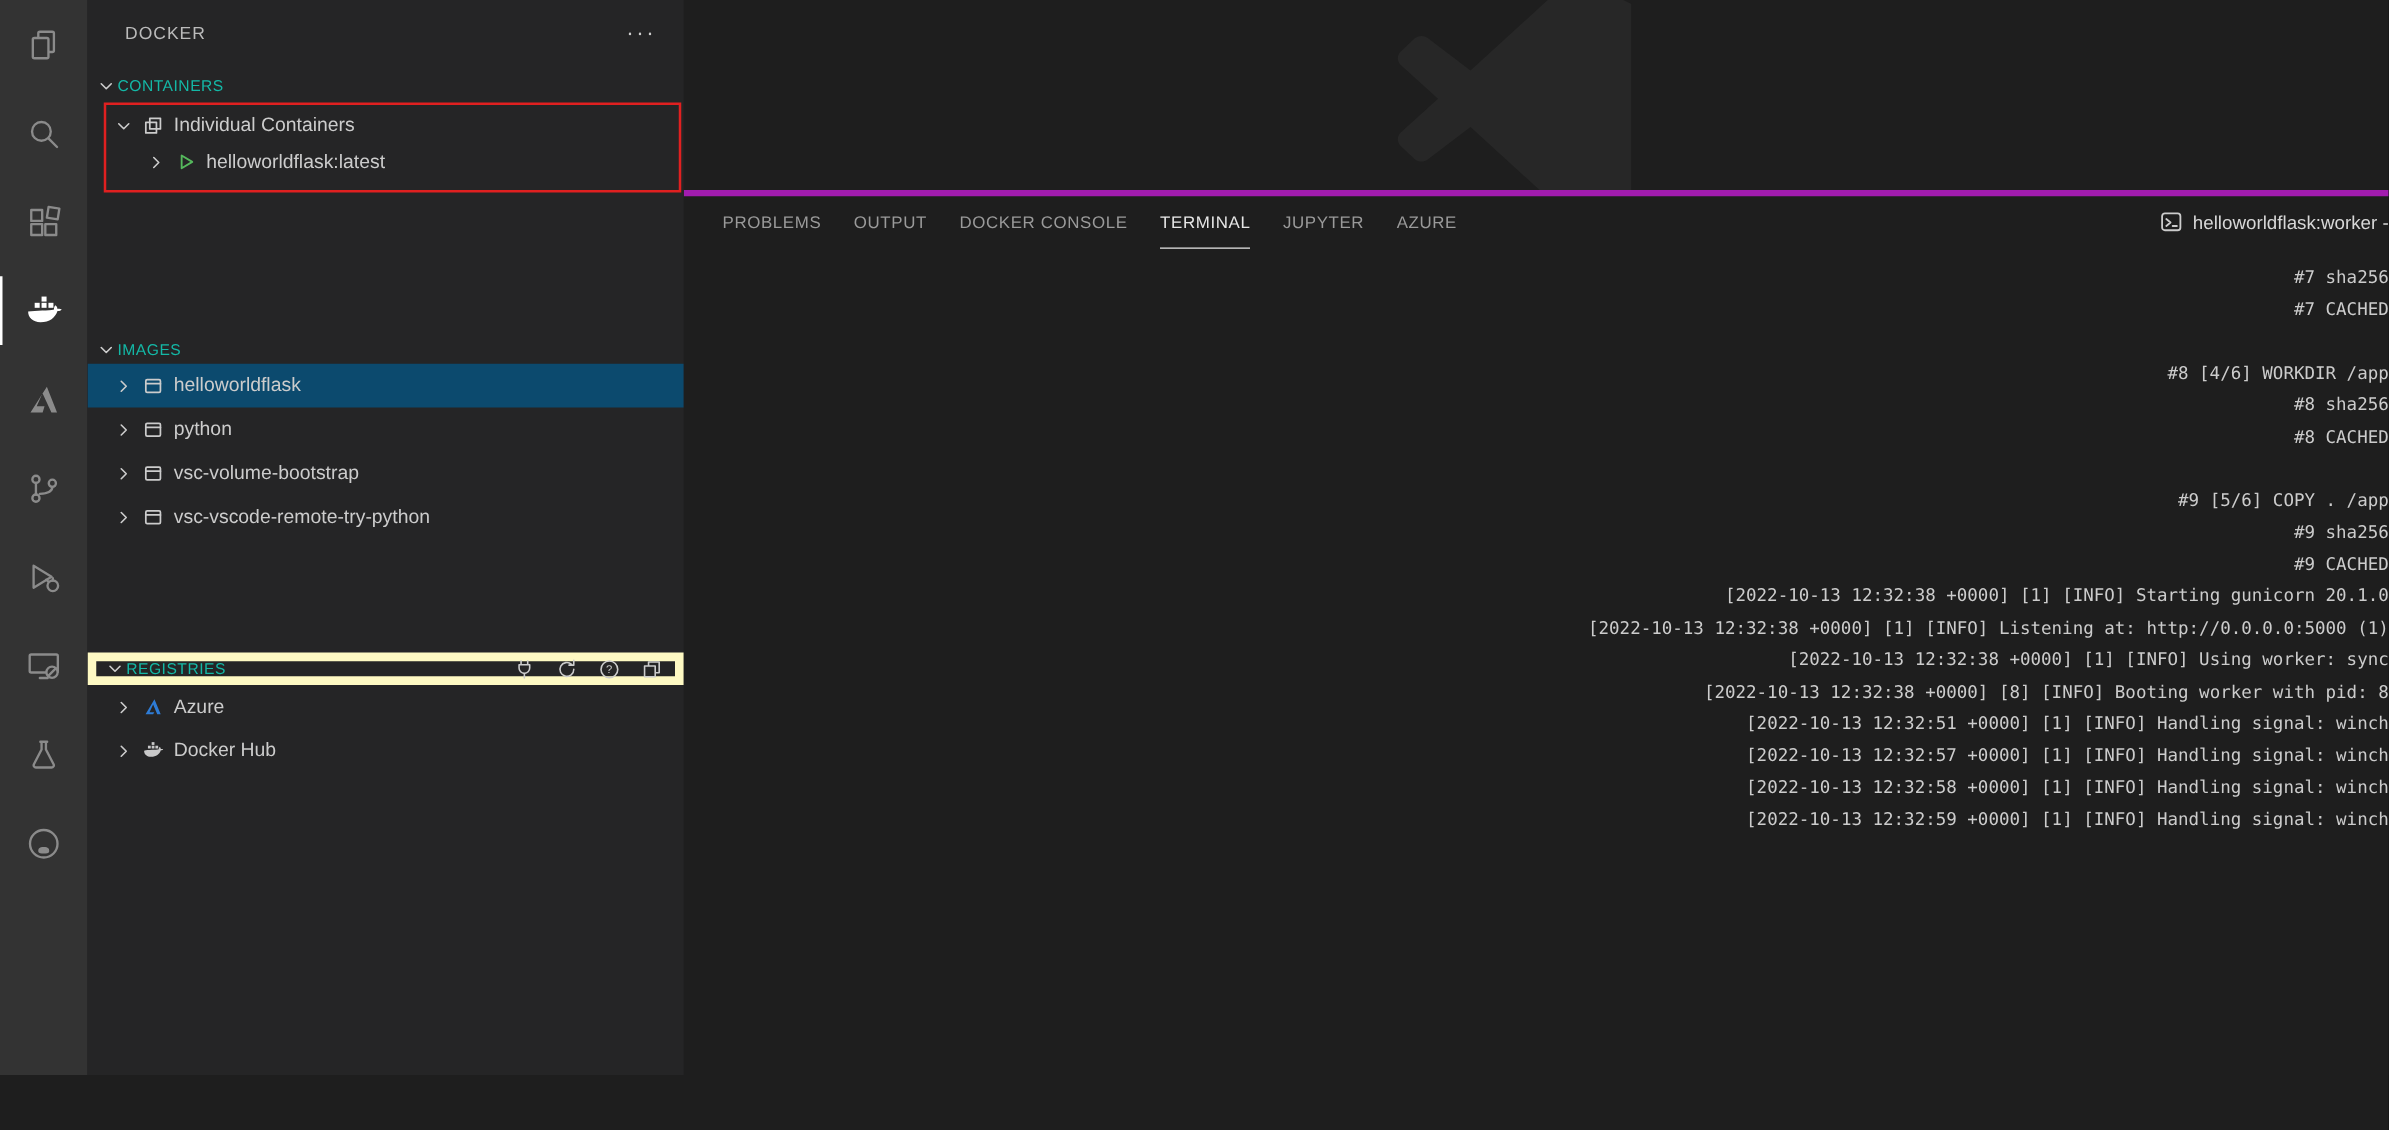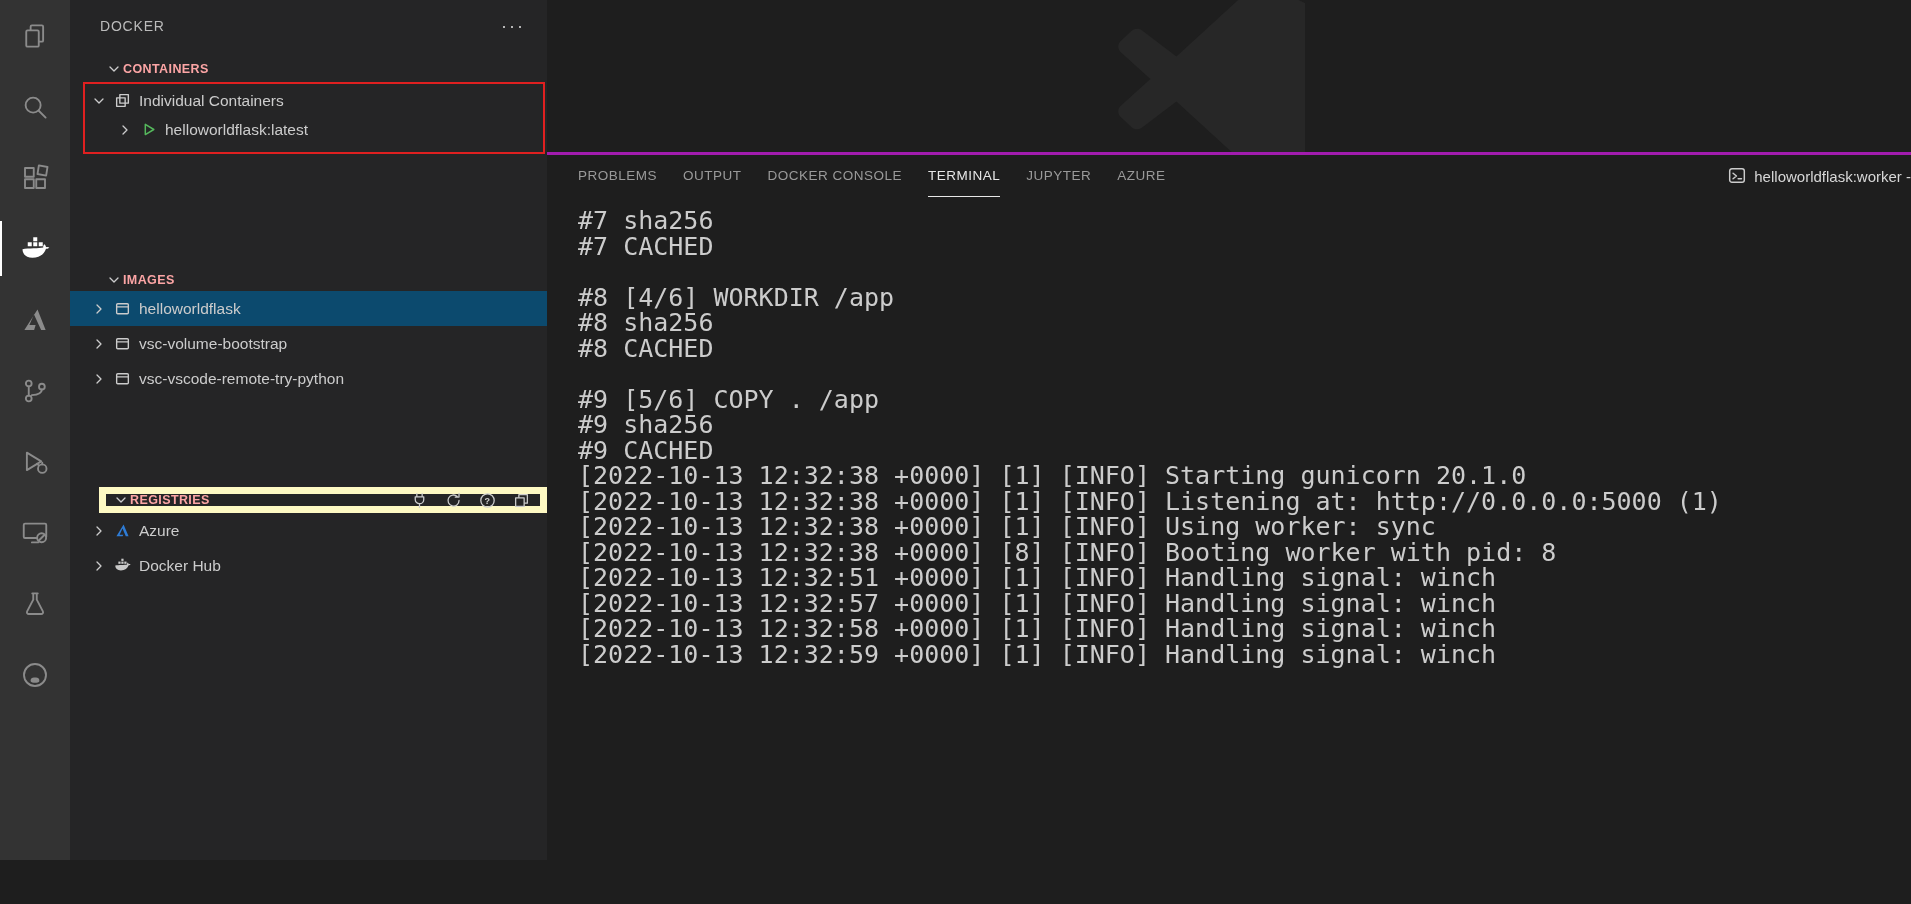--- a/index.html
+++ b/index.html
@@ -55,22 +55,22 @@
   .sidebar-header {
     height: 52px; display: flex; align-items: center;
     padding: 0 22px 0 30px;
   }
   .sidebar-title { font-size: 14px; color: #bbbbbb; letter-spacing: .8px; }
   .more-actions { margin-left: auto; color: #cccccc; font-size: 18px; letter-spacing: 2px;
     cursor: pointer; line-height: 10px; }
 
   .section-header {
     display: flex; align-items: center; height: 22px;
-    font-weight: bold; font-size: 12.5px; color: #fca5a5; letter-spacing: .4px;
-    padding-left: 6px; cursor: pointer; margin-left: 29px;
+    font-weight: normal; font-size: 12.5px; color: #14b8a6; letter-spacing: .4px;
+    padding-left: 6px; cursor: pointer;
   }
   .section-header .twisty { width: 18px; height: 16px; flex: 0 0 auto; }
   .sec-containers { margin-top: 6px; }
   .sec-images { margin-top: 125px; }
   .reg-header {
     margin-top: 91px; height: 26px;
     border: 7px solid #fef9c3; display: flex; align-items: center;
     padding-left: 6px;
   }
   .reg-actions { margin-left: auto; display: flex; gap: 17px; margin-right: 10px; }
@@ -95,42 +95,42 @@
     position: absolute; left: 13px; top: 82px; width: 462px; height: 72px;
     border: 2px solid #e02020; pointer-events: none; z-index: 5;
   }
 
   
   .main { flex: 1; display: flex; flex-direction: column; min-width: 0; background: #1e1e1e; }
   .editor { height: 152px; position: relative; overflow: hidden; }
   .watermark { position: absolute; left: 558px; top: -18px; width: 200px; height: 200px;
     fill: #272727; }
 
-  .panel { flex: 1; border-top: 3px solid #a21caf; display: flex; flex-direction: column; min-width: 0; }
+  .panel { flex: 1; border-top: 5px solid #a21caf; display: flex; flex-direction: column; min-width: 0; }
   .panel-header {
     height: 42px; display: flex; align-items: center;
     padding-left: 31px; position: relative; flex: 0 0 auto;
   }
   .panel-tab {
     margin-right: 26px; font-size: 13.5px; letter-spacing: .5px;
     color: #9a9a9a; height: 42px; line-height: 42px; cursor: pointer;
   }
   .panel-tab.active { color: #e7e7e7; border-bottom: 1px solid #e7e7e7; }
   .terminal-picker {
     position: absolute; right: 0; top: 0; height: 100%;
     display: flex; align-items: center; color: #d7d7d7; font-size: 15px;
     max-width: 560px; overflow: hidden; white-space: nowrap; cursor: pointer;
   }
   .terminal-picker svg { width: 18px; height: 18px; margin-right: 8px; flex: 0 0 auto;
     stroke: #cccccc; fill: none; stroke-width: 1.3; stroke-linecap: round; stroke-linejoin: round; }
 
   .terminal-body { flex: 1; overflow: hidden; padding: 11px 0 0 31px; }
   .terminal-body pre {
     font-family: "DejaVu Sans Mono", monospace;
-    font-size: 25px; line-height: 25.5px; color: #cccccc; white-space: pre;
+    font-size: 14px; line-height: 25.5px; color: #cccccc; white-space: pre; text-align: right;
   }
 </style>
 </head>
 <body>
 
 <div class="app">
 
 
   <div class="body">
 
@@ -253,20 +253,30 @@
       <div>
         <div class="row lg indent1 selected">
           <svg class="twisty" viewBox="0 0 16 16">
               <path d="M6 4l4 4-4 4"></path>
             </svg>
           <svg class="t-icon stroked" viewBox="0 0 16 16">
             <rect x="2.5" y="3.5" width="11" height="9.5" rx="1"></rect>
               <path d="M2.5 6.5h11"></path>
           </svg>
           <span>helloworldflask</span>
+        </div>
+        <div class="row lg indent1">
+          <svg class="twisty" viewBox="0 0 16 16">
+              <path d="M6 4l4 4-4 4"></path>
+            </svg>
+          <svg class="t-icon stroked" viewBox="0 0 16 16">
+            <rect x="2.5" y="3.5" width="11" height="9.5" rx="1"></rect>
+              <path d="M2.5 6.5h11"></path>
+          </svg>
+          <span>python</span>
         </div>
         <div class="row lg indent1">
           <svg class="twisty" viewBox="0 0 16 16">
               <path d="M6 4l4 4-4 4"></path>
             </svg>
           <svg class="t-icon stroked" viewBox="0 0 16 16">
             <rect x="2.5" y="3.5" width="11" height="9.5" rx="1"></rect>
               <path d="M2.5 6.5h11"></path>
           </svg>
           <span>vsc-volume-bootstrap</span>

